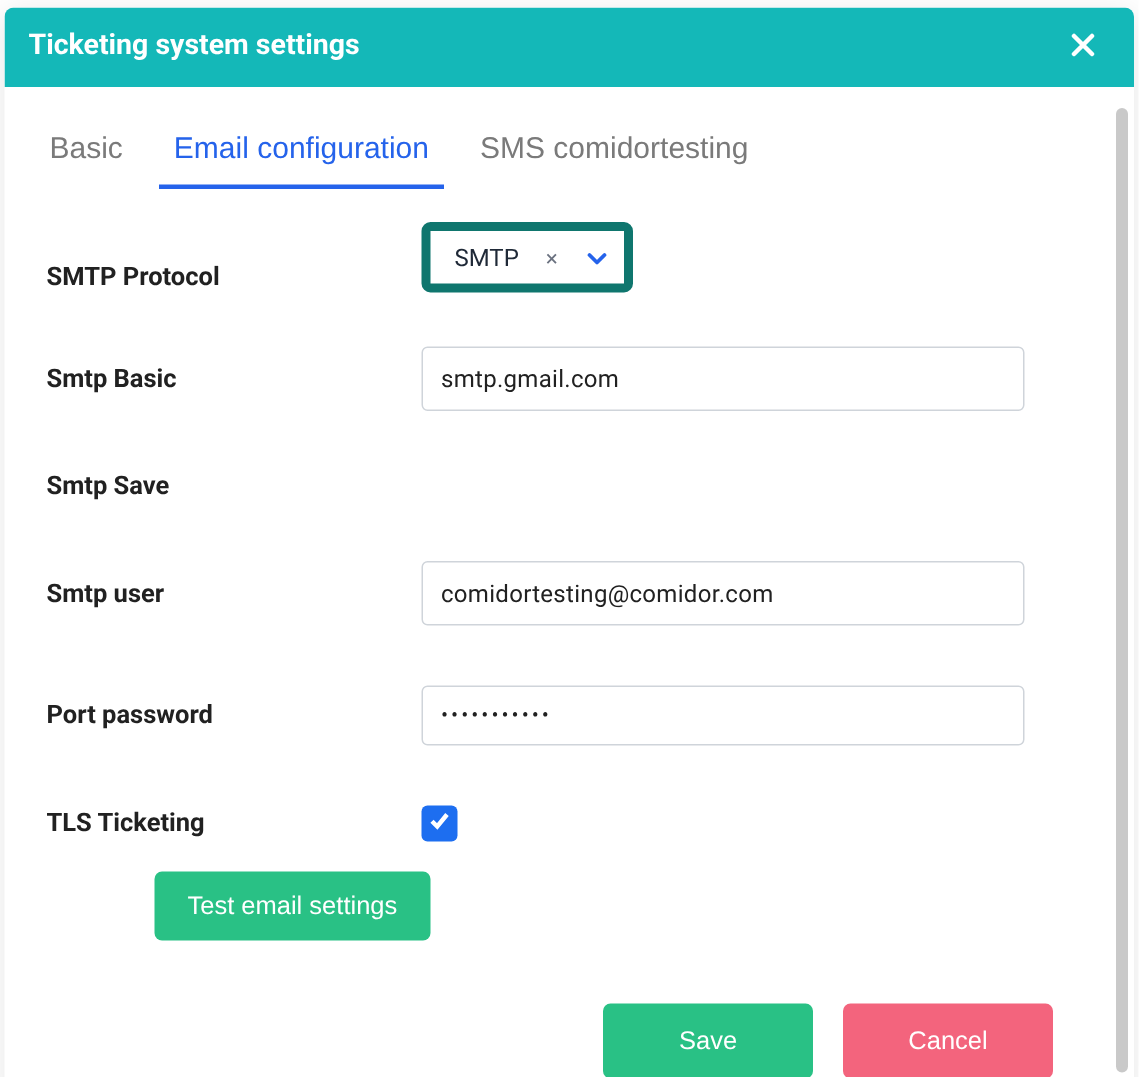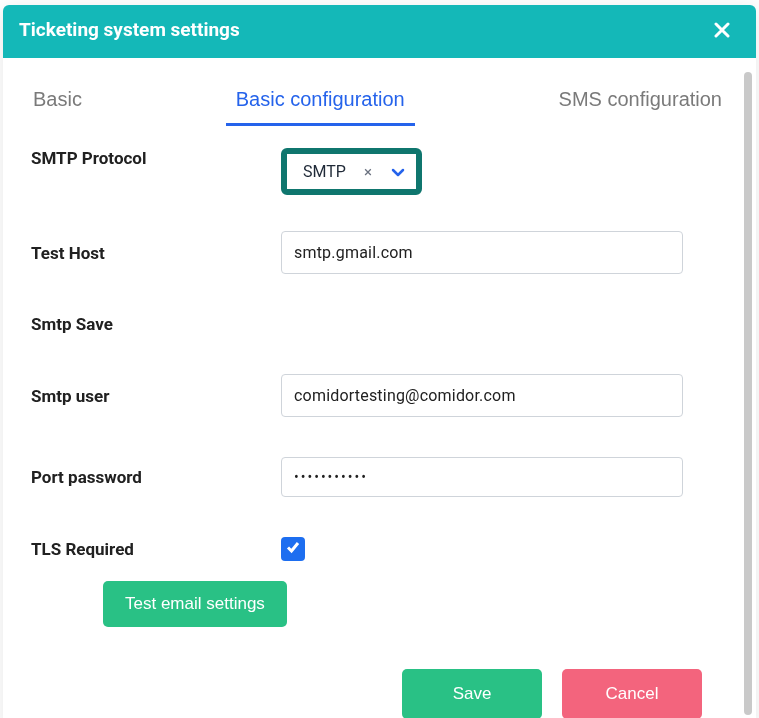--- a/index.html
+++ b/index.html
@@ -60,21 +60,20 @@
   .modal-body {
     padding: 26px 10px 0 28px;
   }
 
   .tabs {
     display: flex;
     gap: 22px;
     align-items: baseline;
     border-bottom: none;
     margin-bottom: 22px;
-    justify-content: space-between;
   }
   .tab {
     font-size: 20px;
     color: #7a7a7a;
     padding: 4px 2px 12px 2px;
     cursor: pointer;
     border: none;
     background: none;
   }
   .tab.active {
@@ -82,21 +81,21 @@
     padding-left: 10px;
     padding-right: 10px;
     border-bottom: 3px solid #2563eb;
   }
 
   .form-row {
     display: flex;
     align-items: center;
     margin-bottom: 40px;
   }
-  .form-row.first { margin-bottom: 36px; align-items: flex-start; }
+  .form-row.first { margin-bottom: 36px; align-items: flex-end; }
   .form-row.check-row { margin-bottom: 20px; }
   .form-label {
     width: 250px;
     font-size: 17px;
     font-weight: 700;
     color: #212121;
   }
 
   .select-box {
     display: inline-flex;
@@ -187,58 +186,58 @@
     </button>
   </div>
 
   <div class="modal-body-wrap">
     <div class="scrollbar"></div>
 
     <div class="modal-body">
 
       <div class="tabs">
         <button class="tab">Basic</button>
-        <button class="tab active">Basic configuration</button>
-        <button class="tab">SMS configuration</button>
+        <button class="tab active">Email configuration</button>
+        <button class="tab">SMS comidortesting</button>
       </div>
 
       <div class="form-row first">
         <div class="form-label">SMTP Protocol</div>
         <div class="select-box">
           <span>SMTP</span>
           <span class="clear">×</span>
           <span class="chev">
             <svg viewBox="0 0 16 16">
                 <path d="M3 6 L8 11 L13 6" stroke="#2563eb" stroke-width="2.5" fill="none" stroke-linecap="round" stroke-linejoin="round"></path>
               </svg>
           </span>
         </div>
       </div>
 
       <div class="form-row">
-        <div class="form-label">Test Host</div>
+        <div class="form-label">Smtp Basic</div>
         <input class="text-input" type="text" value="smtp.gmail.com" style="">
       </div>
 
       <div class="form-row">
         <div class="form-label">Smtp Save</div>
       </div>
 
       <div class="form-row">
         <div class="form-label">Smtp user</div>
         <input class="text-input" type="text" value="comidortesting@comidor.com" style="">
       </div>
 
       <div class="form-row">
         <div class="form-label">Port password</div>
         <input class="text-input password" type="text" value="•••••••••••" style="">
       </div>
 
       <div class="form-row check-row">
-        <div class="form-label">TLS Required</div>
+        <div class="form-label">TLS Ticketing</div>
         <div class="checkbox">
           <span>
             <svg viewBox="0 0 16 16">
                 <path d="M3 8.5 L6.5 12 L13 4"></path>
               </svg>
           </span>
         </div>
       </div>
 
       <div class="test-btn-row">

